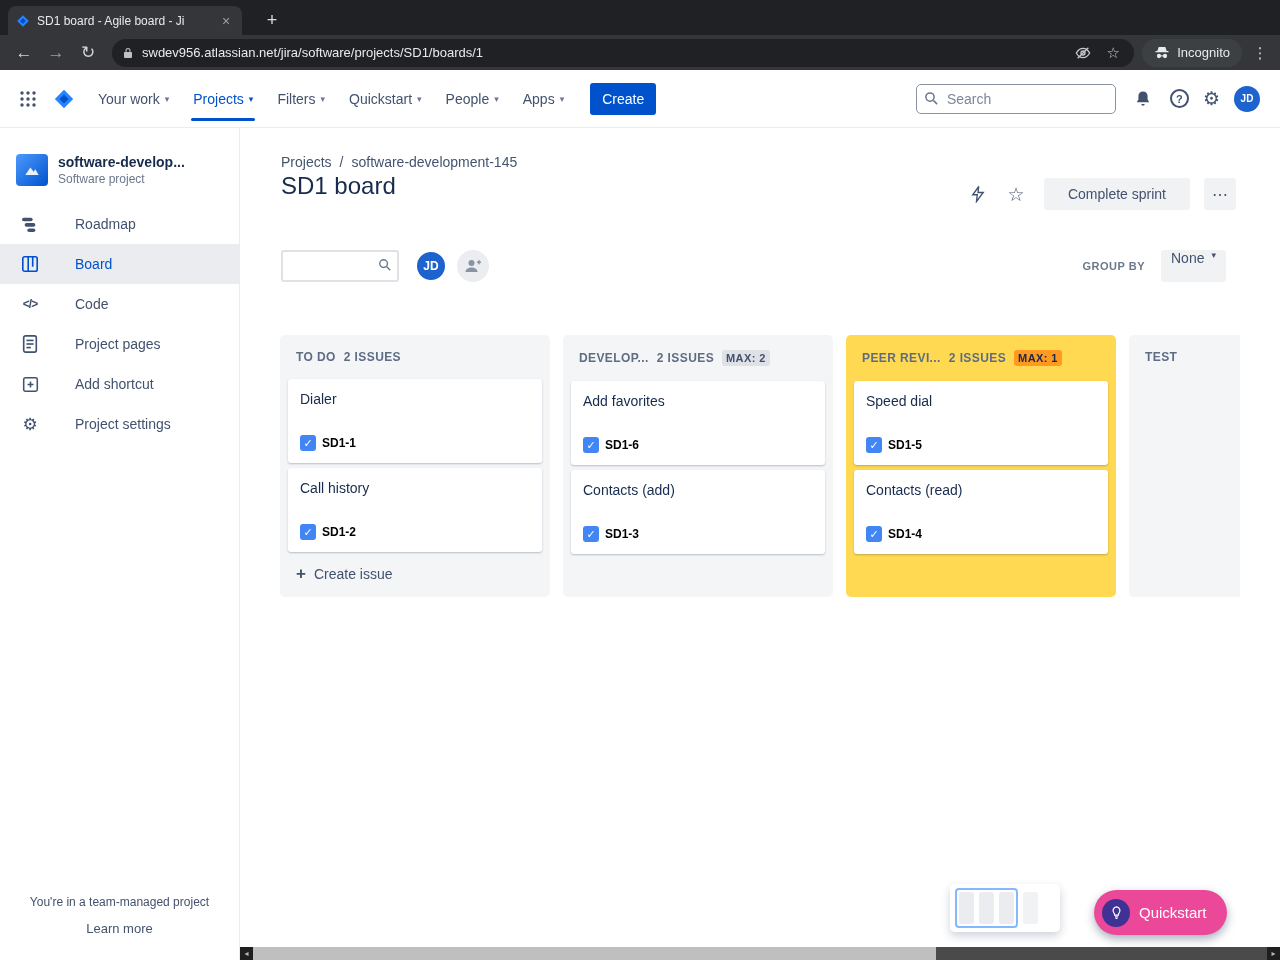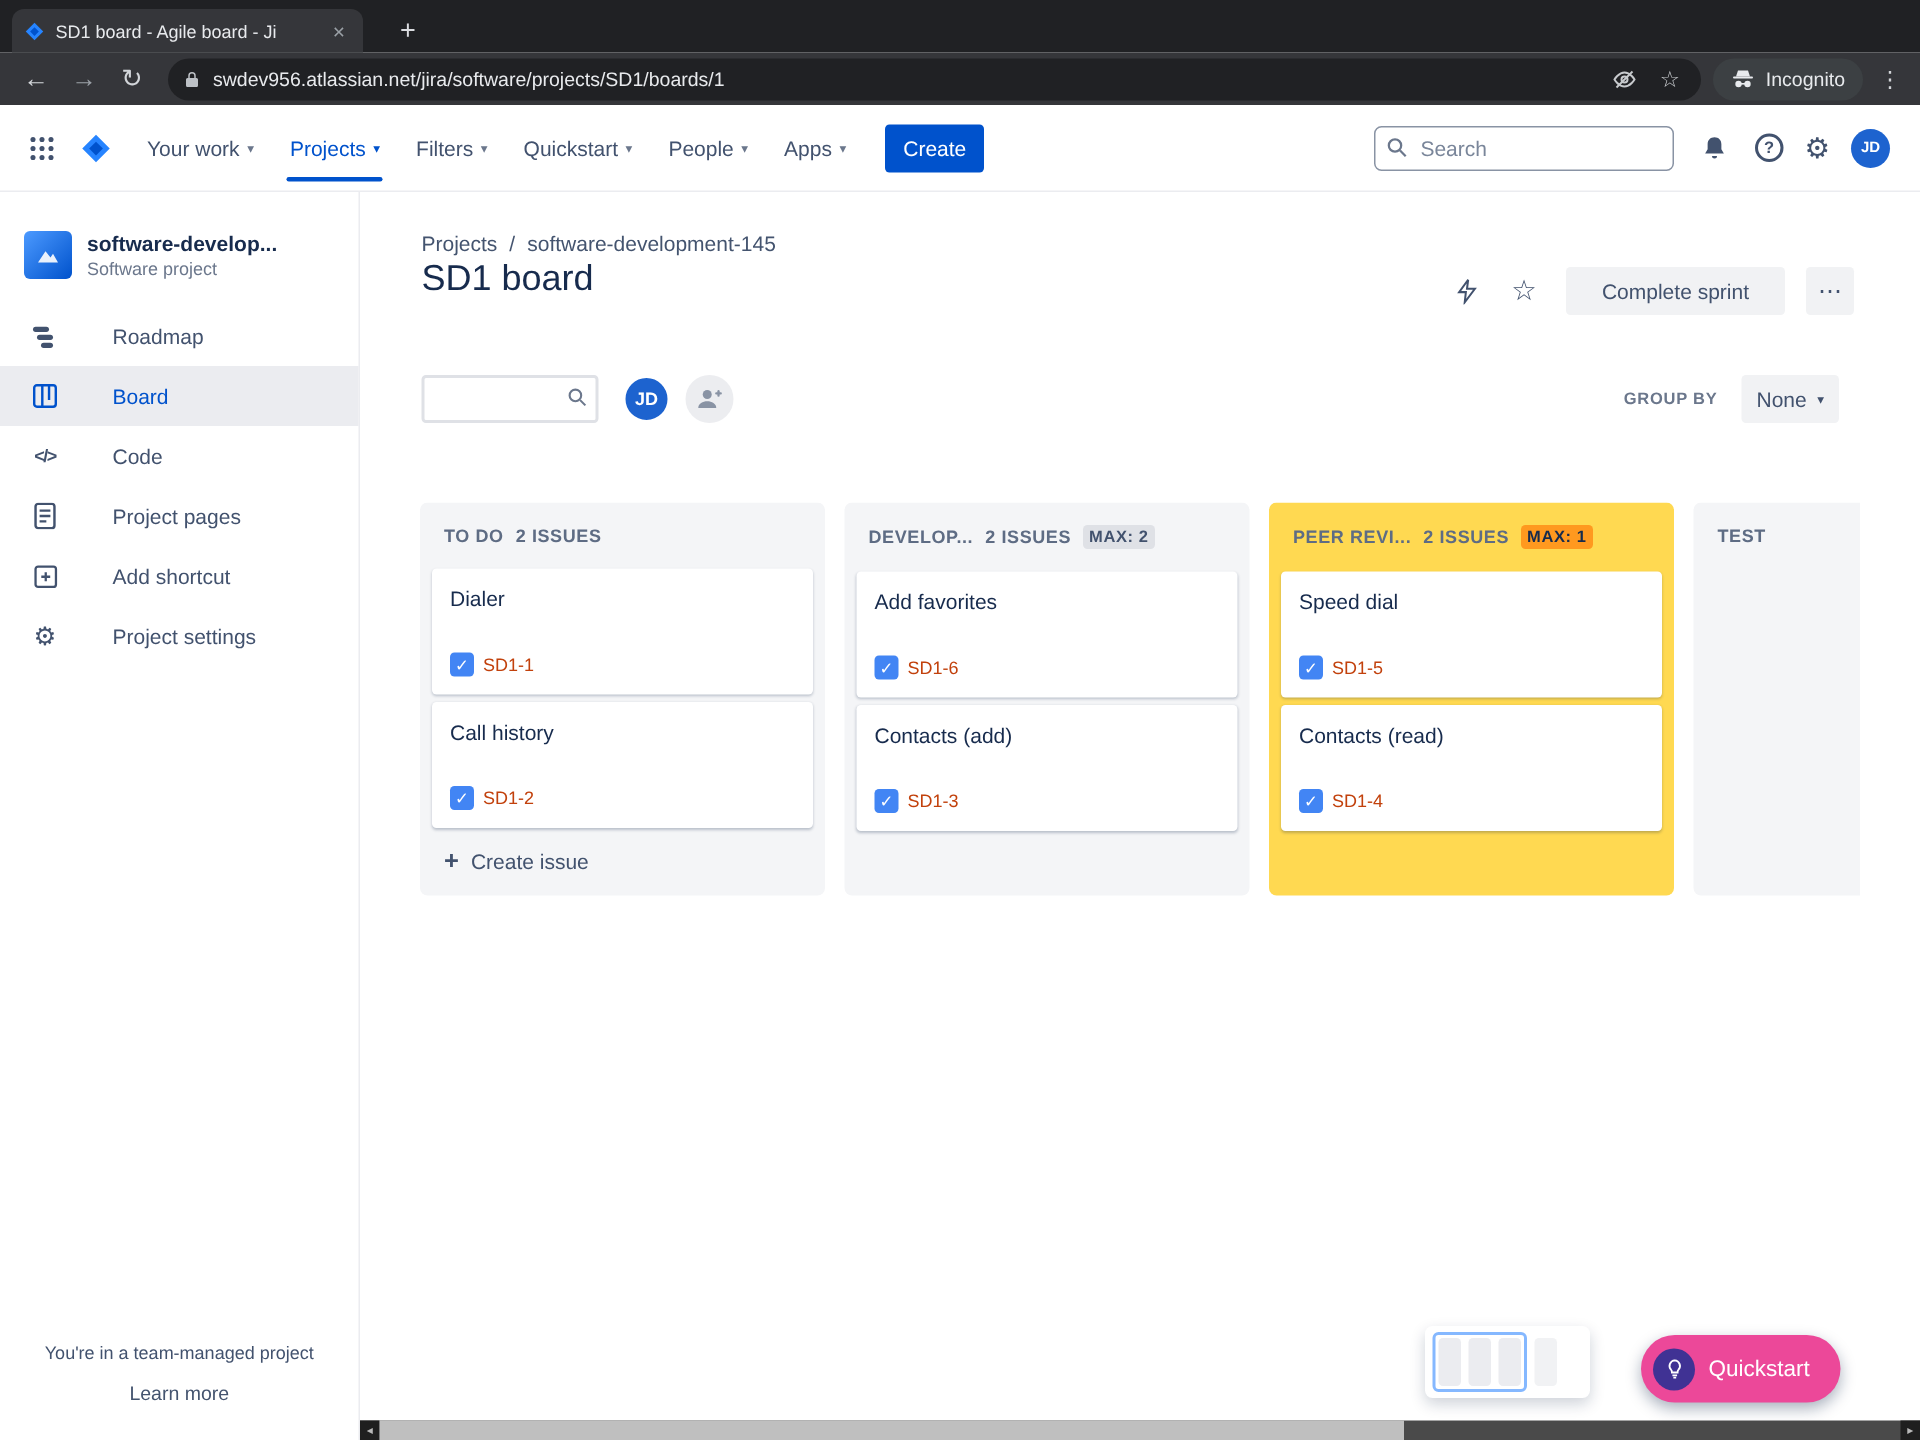--- a/index.html
+++ b/index.html
@@ -93,41 +93,41 @@
   .board-search input { width:100%; height:100%; border:2px solid #DFE1E6; border-radius:3px; padding:0 28px 0 8px;
                         font-size:14px; color:#172B4D; font-family:"Liberation Sans", sans-serif; }
   .board-search .mag { position:absolute; right:7px; top:8px; }
   .avatar-md { width:32px; height:32px; border-radius:50%; background:#1D63CF; color:#fff; font-size:12px;
                font-weight:700; display:flex; align-items:center; justify-content:center; border:2px solid #fff; }
   .avatar-add { width:32px; height:32px; border-radius:50%; background:#ECEDF0; display:flex; align-items:center;
                 justify-content:center; margin-left:10px; }
   .toolbar-right { margin-left:auto; display:flex; align-items:center; gap:16px; }
   .groupby-label { font-size:11px; font-weight:700; color:#6B778C; letter-spacing:0.5px; }
   .groupby-btn { height:32px; padding:0 10px; background:#F1F2F4; border:none; border-radius:3px;
-                 font-size:14px; color:#42526E; display:flex; align-items:center; gap:7px; }
+                 font-size:14px; color:#42526E; display:flex; align-items:flex-start; gap:7px; }
   .groupby-btn .chev { font-size:9px; color:#42526E; }
 
   
   .board { position:absolute; left:40px; top:207px; width:960px; height:266px; display:flex; gap:13px; overflow:hidden; }
   .column { width:270px; flex:0 0 270px; height:262px; background:#F4F5F7; border-radius:5px;
             display:flex; flex-direction:column; overflow:hidden; }
   .column.warn { background:#FFD951; }
   .col-head { display:flex; align-items:center; gap:8px; padding:15px 12px 11px 16px; font-size:12px;
               font-weight:700; color:#5E6C84; letter-spacing:0.4px; }
   .col-head .cnt { font-weight:600; }
   .badge { font-size:11px; font-weight:700; padding:2px 4px; border-radius:3px; background:#DFE1E6; color:#42526E; }
   .badge.orange { background:#FF991F; color:#172B4D; }
   .cards { display:flex; flex-direction:column; gap:5px; padding:4px 8px 0 8px; }
   .card { background:#fff; border-radius:3px; height:84px; padding:12px; display:flex; flex-direction:column;
           justify-content:space-between; box-shadow:0 1px 2px rgba(9,30,66,0.25); cursor:pointer; }
   .card-title { font-size:14px; color:#172B4D; }
   .card-foot { display:flex; align-items:center; gap:6px; }
   .task-icon { width:16px; height:16px; border-radius:3px; background:#4285F4; color:#fff; font-size:11px;
                display:flex; align-items:center; justify-content:center; }
-  .card-key { font-size:12px; font-weight:400; color:#c2410c; }
+  .card-key { font-size:12px; font-weight:700; color:#000000; }
   .create-issue { margin:6px 8px; padding:6px 8px; display:flex; align-items:center; gap:8px;
                   font-size:14px; font-weight:500; color:#42526E; border-radius:3px; cursor:pointer; }
   .create-issue .plus { font-size:17px; font-weight:600; }
 
   
   .skeleton { position:absolute; left:710px; top:756px; width:110px; height:48px; background:#fff; border-radius:5px;
               box-shadow:0 4px 10px rgba(9,30,66,0.2); display:flex; align-items:center; padding:5px; gap:5px; }
   .skel-group { display:flex; gap:5px; padding:2px; border:2px solid #85B8FF; border-radius:4px; }
   .skel-bar { width:15px; height:32px; background:#EBECF0; border-radius:3px; }
   .skel-bar.outside { background:#F1F2F4; }

